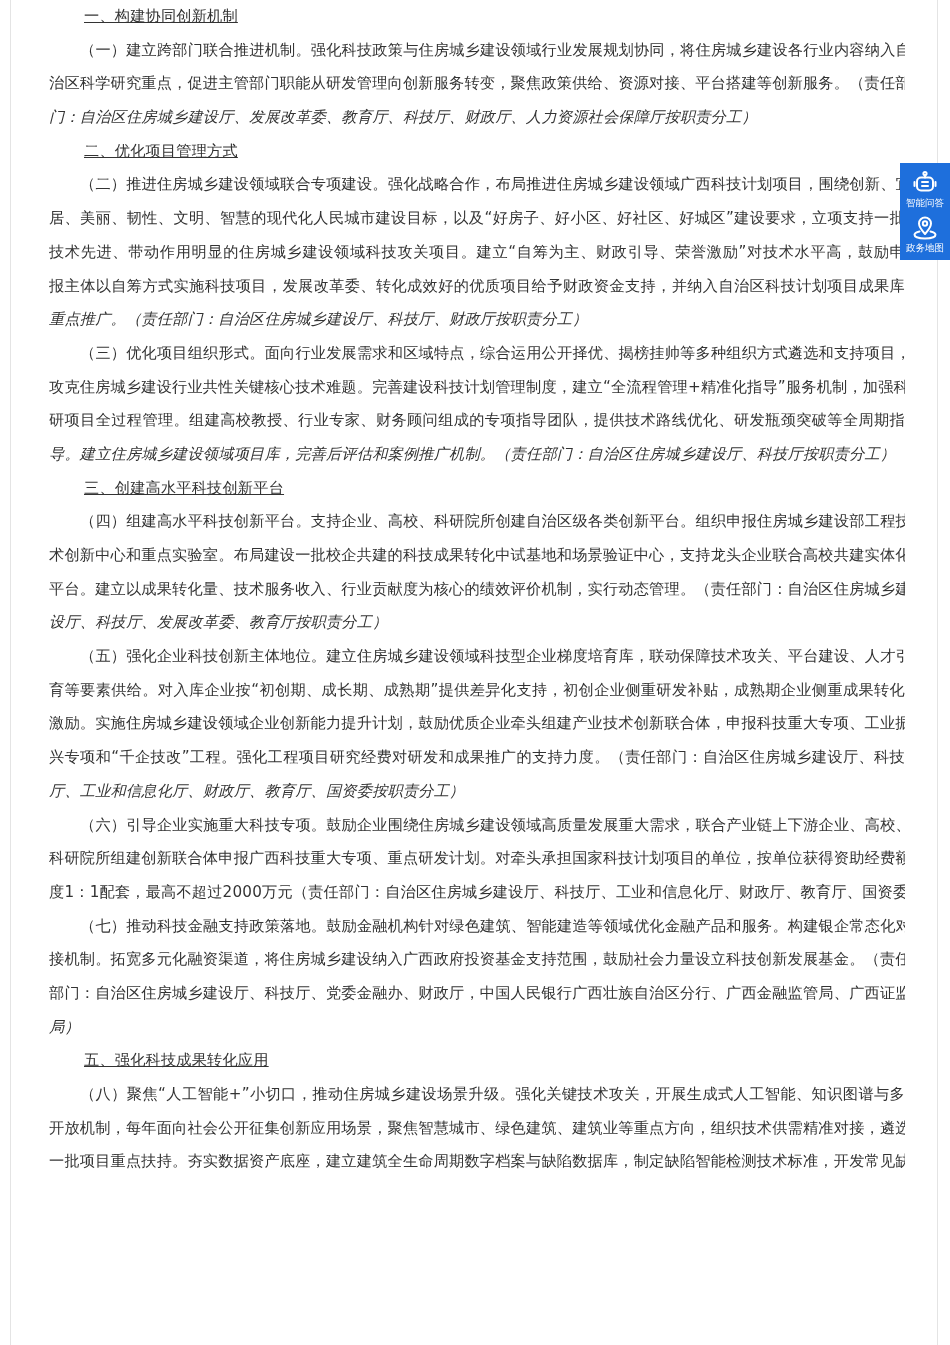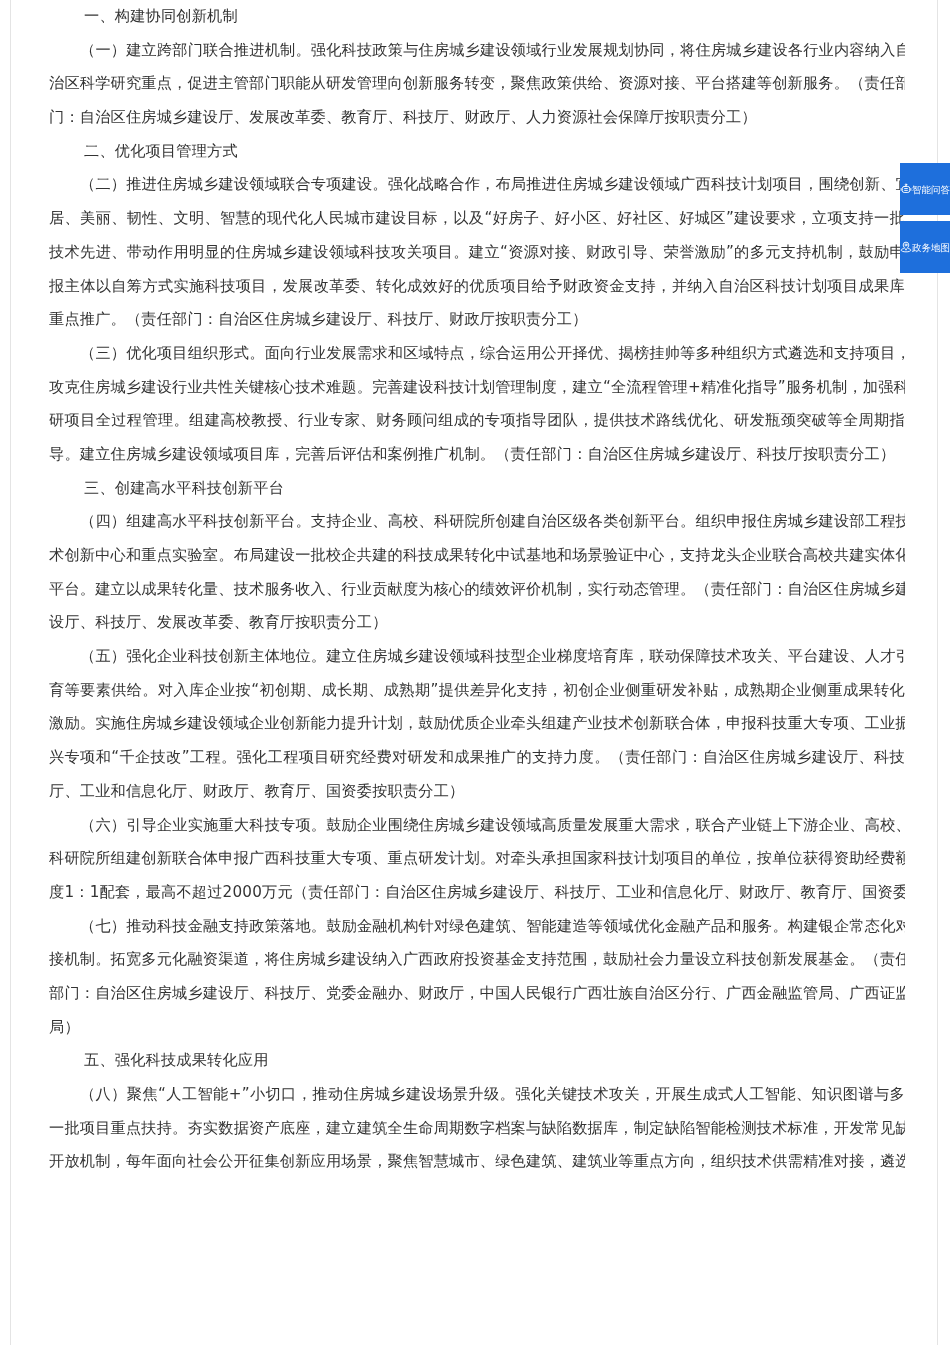--- a/index.html
+++ b/index.html
@@ -37,37 +37,39 @@
     line-height: 33.7px;
     font-size: 15.2px;
     white-space: nowrap;
     text-align: justify;
     text-align-last: justify;
     letter-spacing: 0.2px;
     overflow: hidden;
   }
   .line.last {
     text-align-last: left;
+    font-style: italic;
   }
   .line.indent {
     padding-left: 31px;
   }
   .line.heading {
     padding-left: 35px;
     text-align-last: left;
+    text-decoration: underline;
   }
   .float-btn {
     position: absolute;
     left: 900px;
     width: 50px;
     height: 52px;
     background: #1e6fdc;
     color: #ffffff;
     display: flex;
-    flex-direction: row;
+    flex-direction: column;
     align-items: center;
     justify-content: center;
     cursor: pointer;
   }
   .float-btn .icon {
     width: 26px;
     height: 26px;
     display: block;
   }
   .float-btn .label {
@@ -82,21 +84,21 @@
 
 <div class="page">
   <div class="article" id="article">
       <div class="line heading">一、构建协同创新机制</div>
       <div class="line indent">（一）建立跨部门联合推进机制。强化科技政策与住房城乡建设领域行业发展规划协同，将住房城乡建设各行业内容纳入自</div>
       <div class="line">治区科学研究重点，促进主管部门职能从研发管理向创新服务转变，聚焦政策供给、资源对接、平台搭建等创新服务。（责任部</div>
       <div class="line last">门：自治区住房城乡建设厅、发展改革委、教育厅、科技厅、财政厅、人力资源社会保障厅按职责分工）</div>
       <div class="line heading">二、优化项目管理方式</div>
       <div class="line indent">（二）推进住房城乡建设领域联合专项建设。强化战略合作，布局推进住房城乡建设领域广西科技计划项目，围绕创新、宜</div>
       <div class="line">居、美丽、韧性、文明、智慧的现代化人民城市建设目标，以及“好房子、好小区、好社区、好城区”建设要求，立项支持一批</div>
-      <div class="line">技术先进、带动作用明显的住房城乡建设领域科技攻关项目。建立“资源对接、财政引导、荣誉激励”的多元支持机制，鼓励申</div>
+      <div class="line">技术先进、带动作用明显的住房城乡建设领域科技攻关项目。建立“自筹为主、财政引导、荣誉激励”对技术水平高，鼓励申</div>
       <div class="line">报主体以自筹方式实施科技项目，发展改革委、转化成效好的优质项目给予财政资金支持，并纳入自治区科技计划项目成果库</div>
       <div class="line last">重点推广。（责任部门：自治区住房城乡建设厅、科技厅、财政厅按职责分工）</div>
       <div class="line indent">（三）优化项目组织形式。面向行业发展需求和区域特点，综合运用公开择优、揭榜挂帅等多种组织方式遴选和支持项目，</div>
       <div class="line">攻克住房城乡建设行业共性关键核心技术难题。完善建设科技计划管理制度，建立“全流程管理+精准化指导”服务机制，加强科</div>
       <div class="line">研项目全过程管理。组建高校教授、行业专家、财务顾问组成的专项指导团队，提供技术路线优化、研发瓶颈突破等全周期指</div>
       <div class="line last">导。建立住房城乡建设领域项目库，完善后评估和案例推广机制。（责任部门：自治区住房城乡建设厅、科技厅按职责分工）</div>
       <div class="line heading">三、创建高水平科技创新平台</div>
       <div class="line indent">（四）组建高水平科技创新平台。支持企业、高校、科研院所创建自治区级各类创新平台。组织申报住房城乡建设部工程技</div>
       <div class="line">术创新中心和重点实验室。布局建设一批校企共建的科技成果转化中试基地和场景验证中心，支持龙头企业联合高校共建实体化</div>
       <div class="line">平台。建立以成果转化量、技术服务收入、行业贡献度为核心的绩效评价机制，实行动态管理。（责任部门：自治区住房城乡建</div>
@@ -108,38 +110,38 @@
       <div class="line last">厅、工业和信息化厅、财政厅、教育厅、国资委按职责分工）</div>
       <div class="line indent">（六）引导企业实施重大科技专项。鼓励企业围绕住房城乡建设领域高质量发展重大需求，联合产业链上下游企业、高校、</div>
       <div class="line">科研院所组建创新联合体申报广西科技重大专项、重点研发计划。对牵头承担国家科技计划项目的单位，按单位获得资助经费额</div>
       <div class="line">度1：1配套，最高不超过2000万元（责任部门：自治区住房城乡建设厅、科技厅、工业和信息化厅、财政厅、教育厅、国资委按</div>
       <div class="line indent">（七）推动科技金融支持政策落地。鼓励金融机构针对绿色建筑、智能建造等领域优化金融产品和服务。构建银企常态化对</div>
       <div class="line">接机制。拓宽多元化融资渠道，将住房城乡建设纳入广西政府投资基金支持范围，鼓励社会力量设立科技创新发展基金。（责任</div>
       <div class="line">部门：自治区住房城乡建设厅、科技厅、党委金融办、财政厅，中国人民银行广西壮族自治区分行、广西金融监管局、广西证监</div>
       <div class="line last">局）</div>
       <div class="line heading">五、强化科技成果转化应用</div>
       <div class="line indent">（八）聚焦“人工智能+”小切口，推动住房城乡建设场景升级。强化关键技术攻关，开展生成式人工智能、知识图谱与多</div>
+      <div class="line">开放机制，每年面向社会公开征集创新应用场景，聚焦智慧城市、绿色建筑、建筑业等重点方向，组织技术供需精准对接，遴选</div>
       <div class="line">一批项目重点扶持。夯实数据资产底座，建立建筑全生命周期数字档案与缺陷数据库，制定缺陷智能检测技术标准，开发常见缺</div>
-      <div class="line">开放机制，每年面向社会公开征集创新应用场景，聚焦智慧城市、绿色建筑、建筑业等重点方向，组织技术供需精准对接，遴选</div>
     </div>
 </div>
 
 <div class="float-btn" style="top:163px;">
   <svg class="icon" viewBox="0 0 26 26" fill="none" stroke="#ffffff" stroke-width="2" stroke-linecap="round" stroke-linejoin="round">
     <circle cx="13" cy="3.5" r="1.6"></circle>
     <line x1="13" y1="5.2" x2="13" y2="7.5"></line>
     <rect x="5" y="7.5" width="16" height="13" rx="4"></rect>
     <line x1="10" y1="12" x2="16" y2="12"></line>
     <line x1="10" y1="16" x2="16" y2="16"></line>
     <line x1="2.5" y1="12" x2="2.5" y2="16"></line>
     <line x1="23.5" y1="12" x2="23.5" y2="16"></line>
   </svg>
   <span class="label">智能问答</span>
 </div>
 
-<div class="float-btn" style="top:221px;">
+<div class="float-btn" style="top:208px;">
   <svg class="icon" viewBox="0 0 26 26" fill="none" stroke="#ffffff" stroke-width="2" stroke-linecap="round" stroke-linejoin="round">
     <path d="M13 19 C9 14.5 7 11.5 7 8.5 A6 6 0 0 1 19 8.5 C19 11.5 17 14.5 13 19 Z"></path>
     <circle cx="13" cy="8.5" r="2.2"></circle>
     <path d="M7.5 16.5 C4 17.3 2.5 18.5 2.5 19.8 C2.5 22 7.2 23.5 13 23.5 C18.8 23.5 23.5 22 23.5 19.8 C23.5 18.5 22 17.3 18.5 16.5"></path>
   </svg>
   <span class="label">政务地图</span>
 </div>
 
 </body></html>

